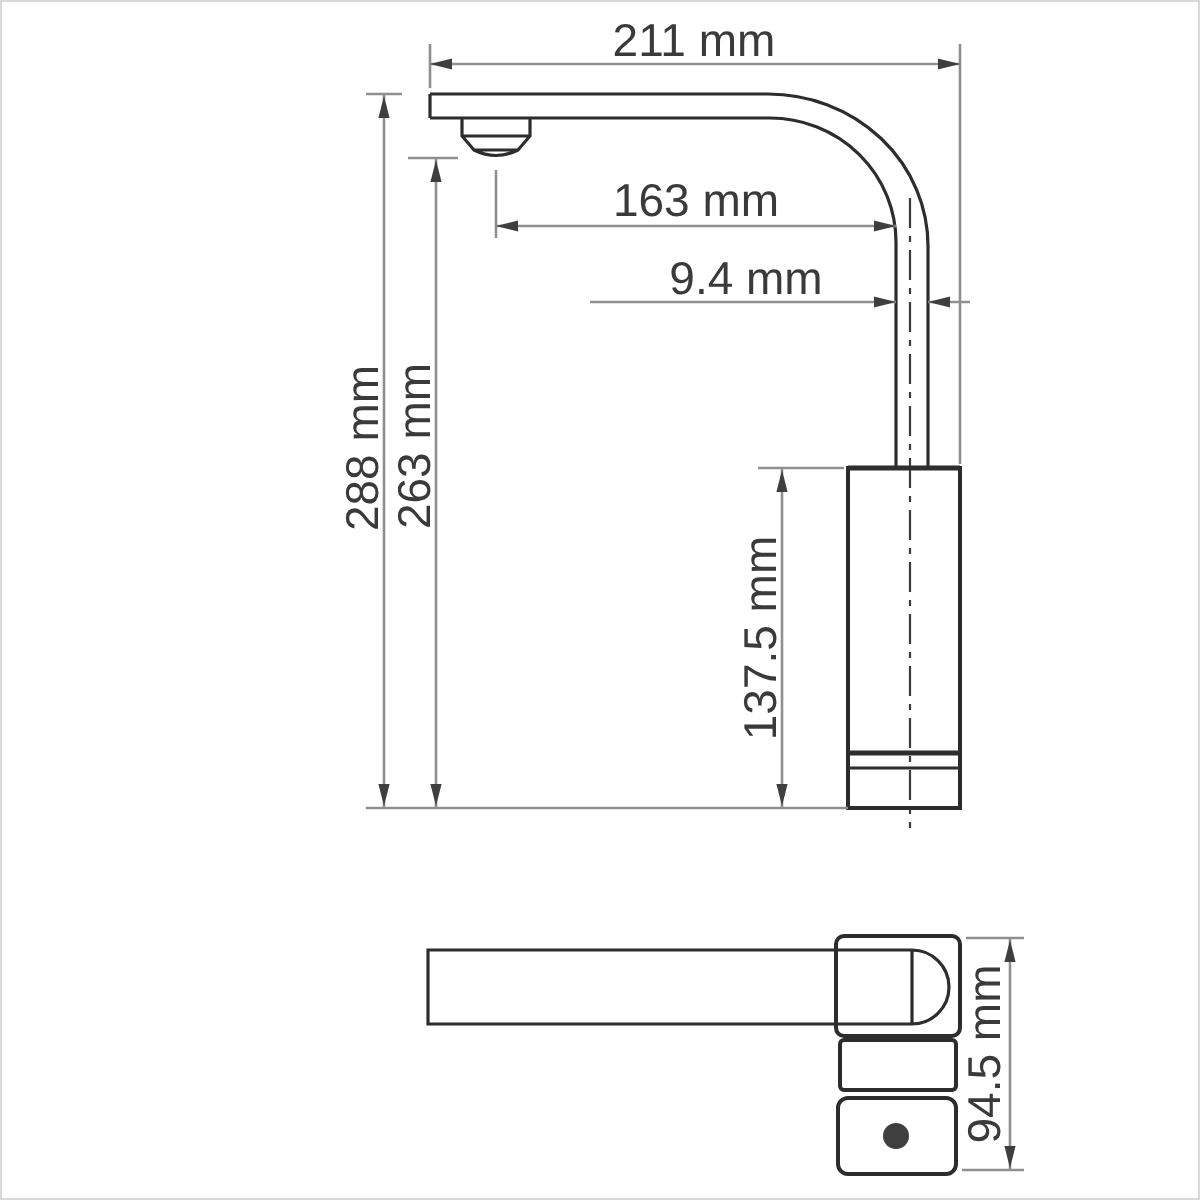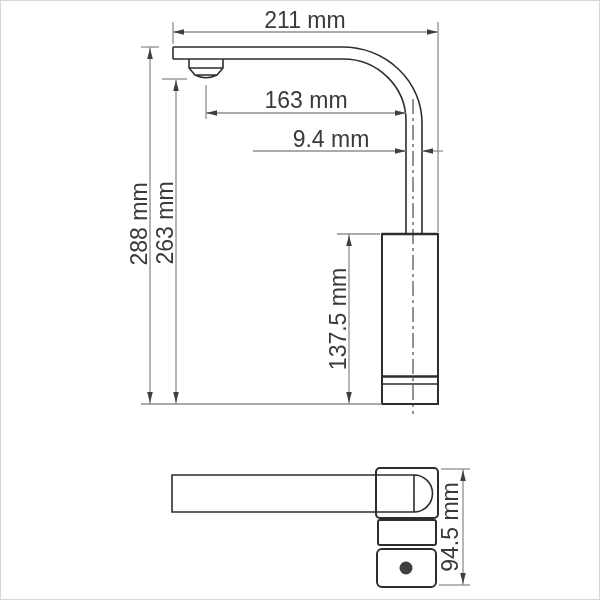--- a/index.html
+++ b/index.html
@@ -3,20 +3,21 @@
 <meta charset="utf-8">
 <style>
   html,body{margin:0;padding:0;background:#fff;}
   .canvas{
     position:relative;
     width:600px;height:600px;
     box-sizing:border-box;
     background:#ffffff;
     border:1px solid #d8d8d8;
     font-family:"Liberation Sans", sans-serif;
+    padding-left:42px;
   }
   svg{display:block;}
   .obj{stroke:#2d2d2d;stroke-width:1.6;fill:none;stroke-linecap:butt;}
   .obj-thick{stroke:#2d2d2d;stroke-width:2.6;fill:none;}
   .obj-med{stroke:#2d2d2d;stroke-width:2;fill:none;}
   .dim{stroke:#8f8f8f;stroke-width:1.3;fill:none;}
   .center{stroke:#3a3a3a;stroke-width:1.1;fill:none;stroke-dasharray:15 4 3 4;}
   .arrow{fill:#3f3f3f;stroke:none;}
   .dimtext{
     fill:#3a3a3a;

